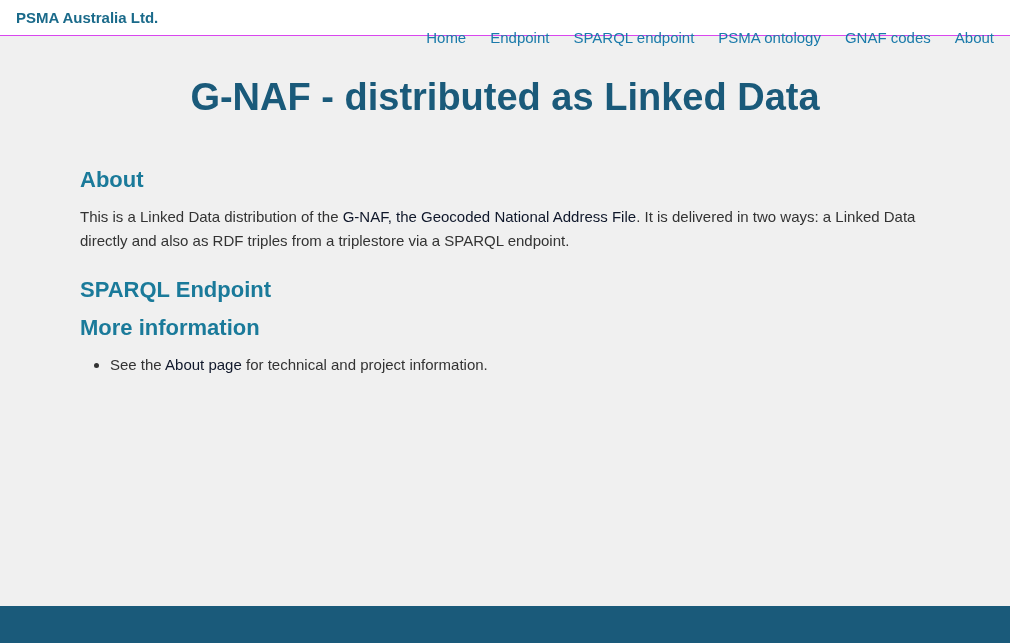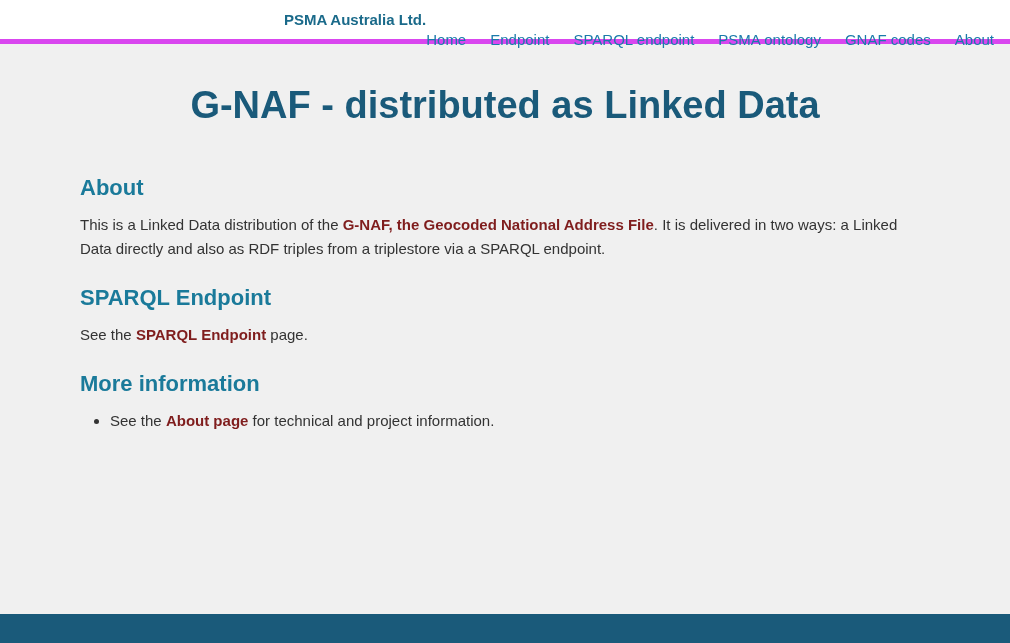--- a/index.html
+++ b/index.html
@@ -1,26 +1,26 @@
 <!DOCTYPE html>
 <html><head>
   <meta charset="utf-8">
   <style>
     * { margin: 0; padding: 0; box-sizing: border-box; }
     body { font-family: Arial, sans-serif; font-size: 15px; color: #333; background: #fff; }
 
     
     #header {
       background: #fff;
-      border-bottom: 5px solid #d946ef;
+      border-bottom: 1px solid #d946ef;
       padding: 0 16px;
       display: flex;
       align-items: center;
-      justify-content: flex-end;
-      height: 44px;
+      justify-content: space-between;
+      height: 36px;
     }
     #brand {
       font-weight: bold;
       color: #1a6a8a;
       font-size: 15px;
       text-decoration: none;
     }
     #nav {
       display: flex;
       gap: 24px;
@@ -55,23 +55,22 @@
     }
 
     .section-text {
       font-size: 15px;
       color: #333;
       line-height: 1.6;
       margin-bottom: 24px;
     }
 
     .content-link {
-      color: #7f1d1d;
+      color: #0f172a;
       text-decoration: none;
-      font-weight: bold;
     }
 
     .section-block {
       margin-bottom: 12px;
     }
 
     ul.info-list {
       margin-left: 30px;
       margin-bottom: 12px;
     }
@@ -107,21 +106,20 @@
 <main id="main">
   <h1 id="page-title">G-NAF - distributed as Linked Data</h1>
   <div id="sections-container">
 
   <div class="section-block">
         <h2 class="section-heading">About</h2>
         <p class="section-text"><span>This is a Linked Data distribution of the <a href="#" class="content-link">G-NAF, the Geocoded National Address File</a>. It is delivered in two ways: a Linked Data directly and also as RDF triples from a triplestore via a SPARQL endpoint.</span></p>
       </div>
       <div class="section-block">
         <h2 class="section-heading">SPARQL Endpoint</h2>
-        <p class="section-text"><span>See the <a href="#" class="content-link">SPARQL Endpoint</a> page.</span></p>
       </div>
       <div class="section-block">
         <h2 class="section-heading">More information</h2>
         <ul class="info-list">
           <li><span>See the <a href="#" class="content-link">About page</a> for technical and project information.</span></li>
         </ul>
       </div>
     </div>
 </main>
 

